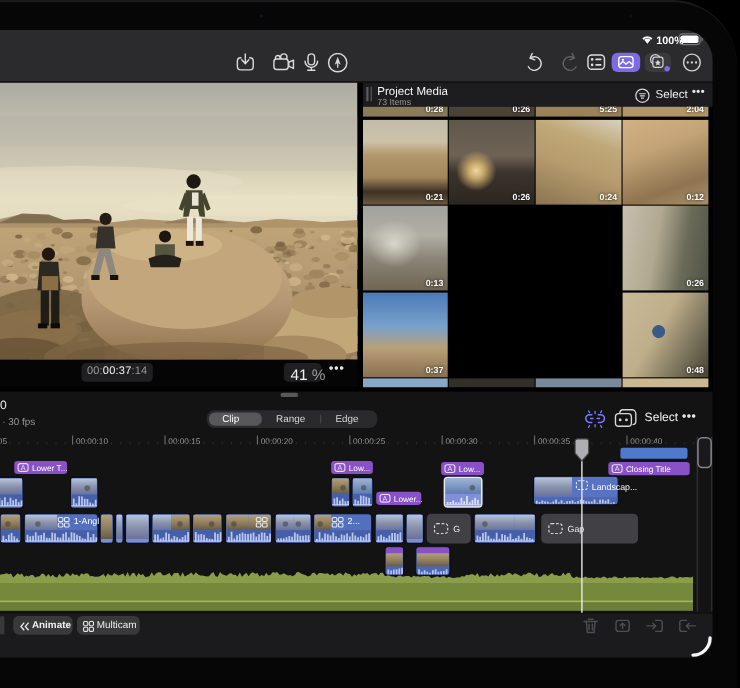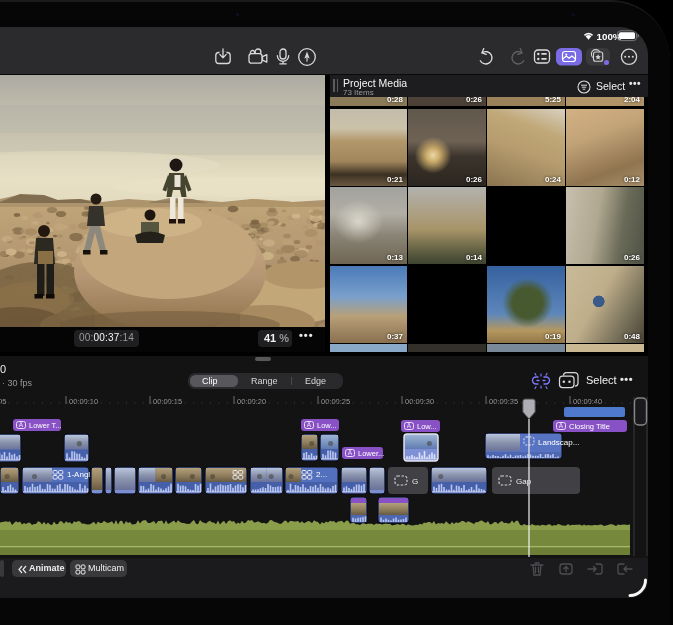--- a/index.html
+++ b/index.html
@@ -661,21 +661,21 @@
         <rect x="37" y="189" width="7.5" height="32" fill="#1f1d18"></rect>
         <rect x="46.5" y="189" width="7.5" height="32" fill="#1f1d18"></rect>
         <rect x="34.5" y="219" width="8.5" height="4.5" fill="#0d0a07"></rect>
         <rect x="46" y="219" width="8.5" height="4.5" fill="#0d0a07"></rect>
       </g>
     </svg>
 <div style="position:absolute;left:0px;top:300px;width:325px;height:25px;background:#050505"></div>
 <div style="position:absolute;left:74px;top:303px;width:65px;height:17px;background:#1f1f21;border-radius:4px"></div>
 <div style="position:absolute;left:79px;top:304.5px;font-size:10px;color:#fff;font-weight:400;white-space:nowrap;letter-spacing:.2px"><span style="color:#98989d">00:</span><span style="color:#f5f5f5">00:37</span><span style="color:#98989d">:14</span></div>
 <div style="position:absolute;left:258px;top:303px;width:34px;height:17px;background:#1f1f21;border-radius:4px"></div>
-<div style="position:absolute;left:264px;top:304.5px;font-size:11px;color:#f0f0f0;font-weight:700;white-space:nowrap;">41 <span style="color:#98989d">%</span></div>
+<div style="position:absolute;left:264px;top:304.5px;font-size:14px;color:#f0f0f0;font-weight:400;white-space:nowrap;">41 <span style="color:#98989d">%</span></div>
 <div style="position:absolute;left:299px;top:302px;font-size:11px;color:#e8e8ea;font-weight:700;white-space:nowrap;letter-spacing:1px">•••</div>
 <div style="position:absolute;left:330px;top:48px;width:318px;height:277px;background:#000"></div>
 <div style="position:absolute;left:330px;top:48px;width:318px;height:22px;background:#1d1d1f"></div>
 <div style="position:absolute;left:333px;top:52px;width:1.5px;height:13px;background:#5c5c5e"></div>
 <div style="position:absolute;left:336.5px;top:52px;width:1.5px;height:13px;background:#5c5c5e"></div>
 <div style="position:absolute;left:343px;top:49.5px;font-size:10.5px;color:#f5f5f5;font-weight:400;white-space:nowrap;text-align:center;">Project Media</div>
 <div style="position:absolute;left:343px;top:60.5px;font-size:8px;color:#98989d;font-weight:400;white-space:nowrap;">73 Items</div>
 <svg style="position:absolute;left:577px;top:53px" width="14" height="14" viewBox="0 0 14 14">
 <circle cx="7" cy="7" r="6" stroke="#d8d8da" stroke-width="1.1" fill="none"></circle>
 <g stroke="#d8d8da" stroke-width="1">
@@ -707,31 +707,25 @@
       </div>
 <div style="position:absolute;left:157px;top:11.5px;width:78px;height:77px;background:linear-gradient(200deg,#d8d0c0 0%,#c0a878 28%,#b69c6e 55%,#8a7450 100%)">
         <span style="position:absolute;right:4px;bottom:2px;font-size:8px;font-weight:700;color:#fff;text-shadow:0 0 3px rgba(0,0,0,.9)">0:24</span>
       </div>
 <div style="position:absolute;left:236px;top:11.5px;width:78px;height:77px;background:linear-gradient(160deg,#d2b184 0%,#c2a377 35%,#8f7450 75%,#a8906a 100%)">
         <span style="position:absolute;right:4px;bottom:2px;font-size:8px;font-weight:700;color:#fff;text-shadow:0 0 3px rgba(0,0,0,.9)">0:12</span>
       </div>
 <div style="position:absolute;left:-1px;top:90px;width:78px;height:77px;background:radial-gradient(ellipse at 38% 45%, rgba(226,223,212,.85) 0%, rgba(226,223,212,0.4) 18%, rgba(0,0,0,0) 36%),linear-gradient(180deg,#a2a29e 0%,#b1aea4 35%,#8a8577 62%,#6f6552 100%)">
         <span style="position:absolute;right:4px;bottom:2px;font-size:8px;font-weight:700;color:#fff;text-shadow:0 0 3px rgba(0,0,0,.9)">0:13</span>
       </div>
-<div style="position:absolute;left:78px;top:90px;width:78px;height:77px;background:linear-gradient(180deg,#b3b2ae 0%,#a89468 55%,#5c5c40 85%,#3e4430 100%)">
-        <span style="position:absolute;right:4px;bottom:2px;font-size:8px;font-weight:700;color:#fff;text-shadow:0 0 3px rgba(0,0,0,.9)">0:14</span>
-      </div>
 <div style="position:absolute;left:236px;top:90px;width:78px;height:77px;background:linear-gradient(100deg,#c8bfae 0%,#b0a890 40%,#6a6a58 70%,#4e5244 100%)">
         <span style="position:absolute;right:4px;bottom:2px;font-size:8px;font-weight:700;color:#fff;text-shadow:0 0 3px rgba(0,0,0,.9)">0:26</span>
       </div>
 <div style="position:absolute;left:-1px;top:168.5px;width:78px;height:77px;background:linear-gradient(180deg,#4a7ab8 0%,#7aa0cc 40%,#b8a078 65%,#8a7050 100%)">
         <span style="position:absolute;right:4px;bottom:2px;font-size:8px;font-weight:700;color:#fff;text-shadow:0 0 3px rgba(0,0,0,.9)">0:37</span>
-      </div>
-<div style="position:absolute;left:157px;top:168.5px;width:78px;height:77px;background:radial-gradient(ellipse at 52% 48%, #47592e 0%, #47592e 26%, rgba(0,0,0,0) 44%),linear-gradient(180deg,#35619f 0%,#5d86ba 62%,#b4985f 84%,#927648 100%)">
-        <span style="position:absolute;right:4px;bottom:2px;font-size:8px;font-weight:700;color:#fff;text-shadow:0 0 3px rgba(0,0,0,.9)">0:19</span>
       </div>
 <div style="position:absolute;left:236px;top:168.5px;width:78px;height:77px;background:radial-gradient(circle at 42% 46%, #3a5a8a 0%, #3a5a8a 9%, rgba(0,0,0,0) 10%),linear-gradient(120deg,#c9ba98 0%,#bfae8a 42%,#77705a 75%,#474233 100%)">
         <span style="position:absolute;right:4px;bottom:2px;font-size:8px;font-weight:700;color:#fff;text-shadow:0 0 3px rgba(0,0,0,.9)">0:48</span>
       </div>
 <div style="position:absolute;left:-1px;top:247px;width:78px;height:77px;background:linear-gradient(#8aa8c8,#7a98ba)"></div>
 <div style="position:absolute;left:78px;top:247px;width:78px;height:77px;background:linear-gradient(#33302a,#2a2824)"></div>
 <div style="position:absolute;left:157px;top:247px;width:78px;height:77px;background:linear-gradient(#7a8a9a,#6a7a8a)"></div>
 <div style="position:absolute;left:236px;top:247px;width:78px;height:77px;background:linear-gradient(#cab992,#bca880)"></div>
 </div>
 <div style="position:absolute;left:0px;top:329px;width:648px;height:202px;background:#131314"></div>

